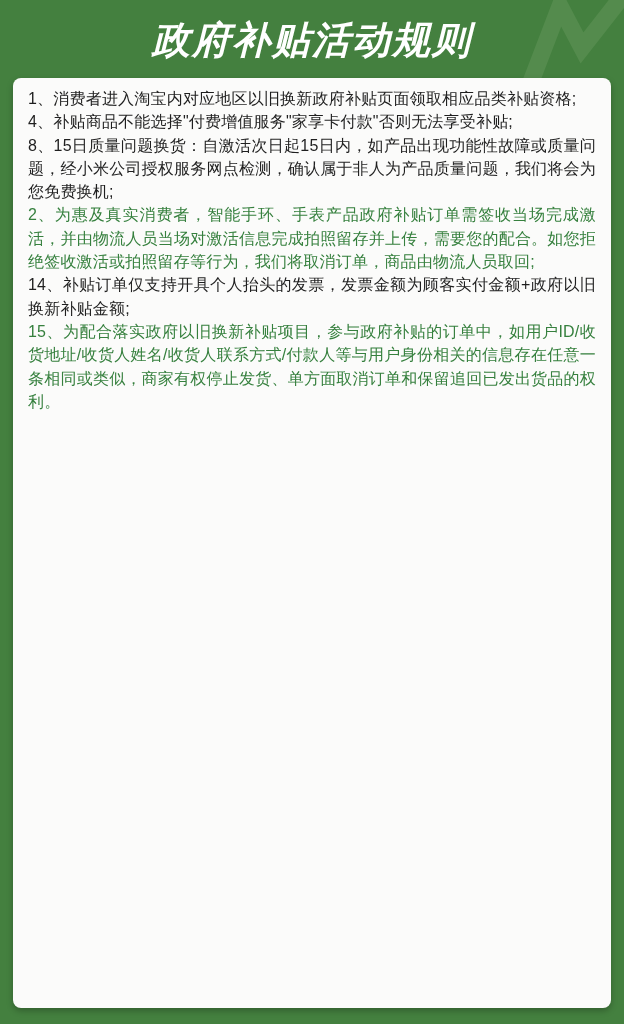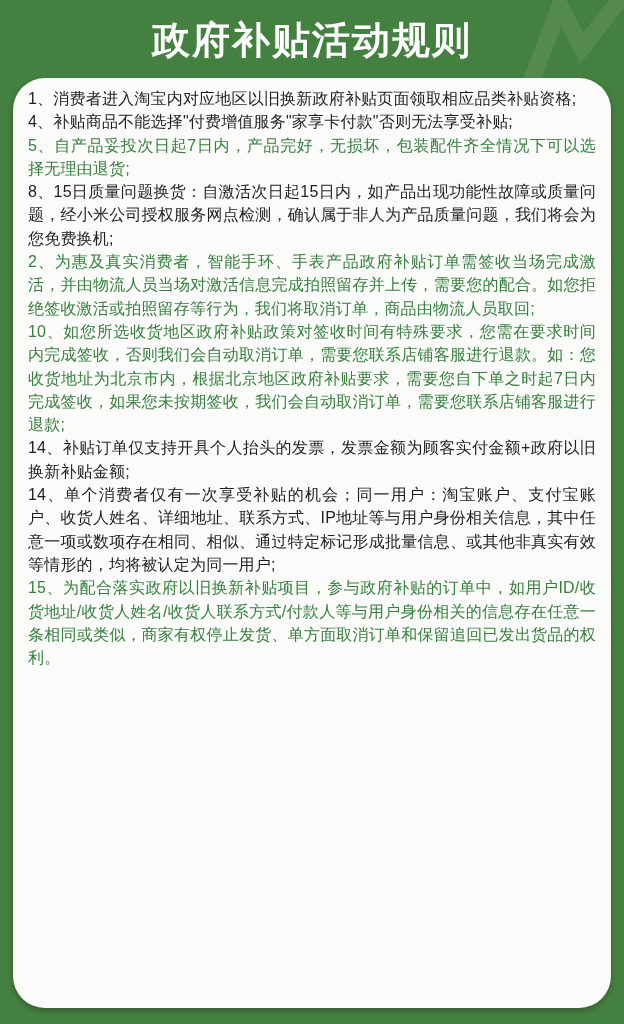--- a/index.html
+++ b/index.html
@@ -27,32 +27,33 @@
       height: 88px;
       color: var(--watermark, #538a4c);
     }
     .title {
       position: relative;
       margin: 0;
       padding-top: 15px;
       text-align: center;
       font-size: 38px;
       font-weight: bold;
+      font-style: italic;
       letter-spacing: 2px;
       color: var(--title, #ffffff);
       z-index: 1;
     }
     .card {
       position: absolute;
       left: 13px;
       right: 13px;
       top: 78px;
       bottom: 16px;
       background: var(--card, #fbfbfa);
-      border-radius: 32px;
+      border-radius: 8px;
       padding: 9px 15px 9px 15px;
       box-shadow: 0 3px 6px rgba(0, 0, 0, 0.25);
       box-sizing: border-box;
       overflow: hidden;
       z-index: 2;
     }
     .rule {
       margin: 0;
       font-size: 16px;
       line-height: 23.3px;
@@ -71,21 +72,18 @@
 <div class="page">
   <svg class="watermark" viewBox="0 0 104 88" preserveAspectRatio="none" aria-hidden="true">
     <polyline points="4,100 40,6 62,48 112,-16" fill="none" stroke="currentColor" stroke-width="17" stroke-linejoin="miter"></polyline>
   </svg>
 
   <h1 class="title">政府补贴活动规则</h1>
 
   <div class="card" id="rules-card">
       <p class="rule">1、消费者进入淘宝内对应地区以旧换新政府补贴页面领取相应品类补贴资格;</p>
       <p class="rule">4、补贴商品不能选择"付费增值服务"家享卡付款"否则无法享受补贴;</p>
-      <p class="rule green">5、自产品妥投次日起7日内，产品完好，无损坏，包装配件齐全情况下可以选择无理由退货;</p>
       <p class="rule">8、15日质量问题换货：自激活次日起15日内，如产品出现功能性故障或质量问题，经小米公司授权服务网点检测，确认属于非人为产品质量问题，我们将会为您免费换机;</p>
       <p class="rule green">2、为惠及真实消费者，智能手环、手表产品政府补贴订单需签收当场完成激活，并由物流人员当场对激活信息完成拍照留存并上传，需要您的配合。如您拒绝签收激活或拍照留存等行为，我们将取消订单，商品由物流人员取回;</p>
-      <p class="rule green">10、如您所选收货地区政府补贴政策对签收时间有特殊要求，您需在要求时间内完成签收，否则我们会自动取消订单，需要您联系店铺客服进行退款。如：您收货地址为北京市内，根据北京地区政府补贴要求，需要您自下单之时起7日内完成签收，如果您未按期签收，我们会自动取消订单，需要您联系店铺客服进行退款;</p>
       <p class="rule">14、补贴订单仅支持开具个人抬头的发票，发票金额为顾客实付金额+政府以旧换新补贴金额;</p>
-      <p class="rule">14、单个消费者仅有一次享受补贴的机会；同一用户：淘宝账户、支付宝账户、收货人姓名、详细地址、联系方式、IP地址等与用户身份相关信息，其中任意一项或数项存在相同、相似、通过特定标记形成批量信息、或其他非真实有效等情形的，均将被认定为同一用户;</p>
       <p class="rule green">15、为配合落实政府以旧换新补贴项目，参与政府补贴的订单中，如用户ID/收货地址/收货人姓名/收货人联系方式/付款人等与用户身份相关的信息存在任意一条相同或类似，商家有权停止发货、单方面取消订单和保留追回已发出货品的权利。</p>
     </div>
 </div>
 
 </body></html>

